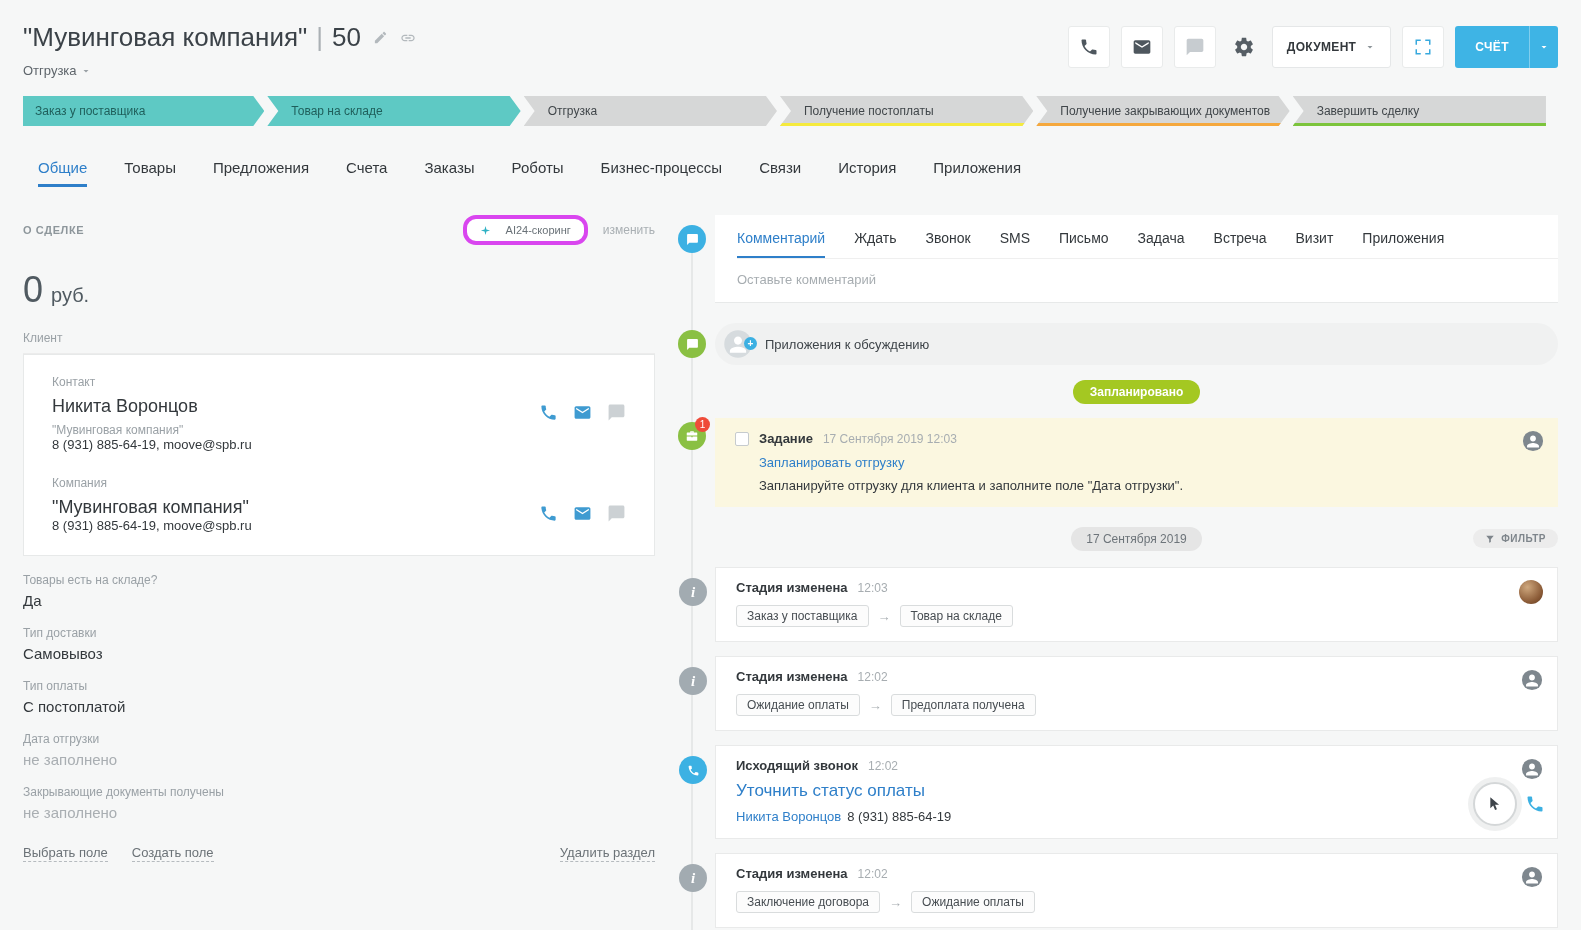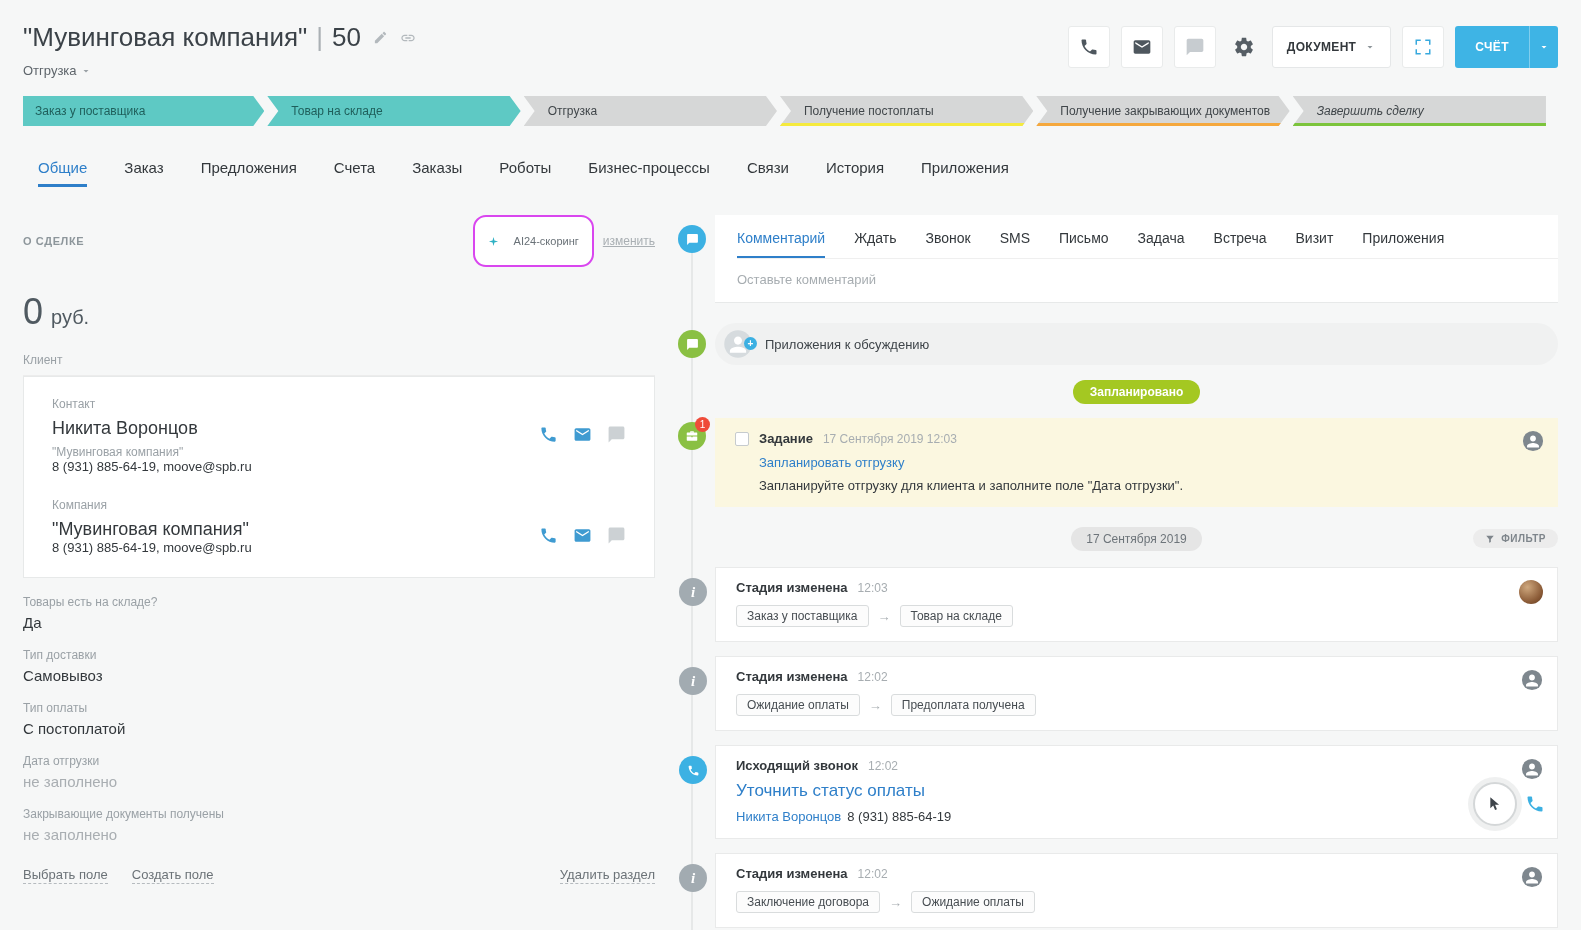--- a/index.html
+++ b/index.html
@@ -29,44 +29,44 @@
   .invoice-btn { height:42px; background:#3eb4e5; border-radius:3px; display:flex; align-items:stretch; color:#fff; cursor:pointer; overflow:hidden; }
   .invoice-label { display:flex; align-items:center; padding:0 20px; font-size:12px; font-weight:bold; letter-spacing:.4px; }
   .invoice-caret { display:flex; align-items:center; justify-content:center; width:29px; border-left:1px solid rgba(255,255,255,.35); }
 
   
   .pipeline { display:flex; margin-top:18px; height:30px; }
   .pl-stage { flex:1; position:relative; display:flex; align-items:center; padding:0 8px 0 24px; font-size:12px;
               margin-right:3px; cursor:pointer; white-space:nowrap; overflow:hidden;
               clip-path:polygon(0 0, calc(100% - 11px) 0, 100% 50%, calc(100% - 11px) 100%, 0 100%, 11px 50%); }
   .pl-stage.first { clip-path:polygon(0 0, calc(100% - 11px) 0, 100% 50%, calc(100% - 11px) 100%, 0 100%); padding-left:12px; }
-  .pl-stage.last { clip-path:polygon(0 0, 100% 0, 100% 100%, 0 100%, 11px 50%); margin-right:12px;font-style:italic; }
+  .pl-stage.last { clip-path:polygon(0 0, 100% 0, 100% 100%, 0 100%, 11px 50%); margin-right:12px; }
   .pl-stage.done { background:#5ec9c4; color:#1f5f5b; }
   .pl-stage.todo { background:#d6d7d7; color:#40464a; }
   .pl-stage::after { content:""; position:absolute; left:0; right:0; bottom:0; height:3px; }
   .pl-stage.u-yellow::after { background:#f5ea3d; }
   .pl-stage.u-orange::after { background:#f5a83d; }
   .pl-stage.u-green::after  { background:#7cc43c; }
 
   
   .main-tabs { display:flex; gap:37px; margin-top:33px; padding-left:15px; font-size:15px; color:#33383c; }
   .mtab { padding-bottom:11px; cursor:pointer; }
   .mtab.active { color:#2e7fc9; border-bottom:3px solid #2e7fc9; padding-bottom:8px; }
 
   
   .content { display:flex; margin-top:28px; }
   .left { width:632px; flex:none; }
   .right { flex:1; margin-left:60px; position:relative; }
 
   
   .section-head { display:flex; align-items:center; }
   .section-title { font-size:11px; font-weight:bold; color:#8d969b; letter-spacing:.6px; flex:1; }
-  .scoring-badge { display:flex; align-items:center; gap:15px; background:#fff; border:2px solid #d946ef; border-radius:13px;
-                   padding:18px 13px; font-size:11px; color:#697177; cursor:pointer; }
-  .edit-link { font-size:12px; color:#a9afb3; margin-left:9px; cursor:pointer;text-decoration:underline; }
+  .scoring-badge { display:flex; align-items:center; gap:15px; background:#fff; border:4px solid #d946ef; border-radius:13px;
+                   padding:5px 13px; font-size:11px; color:#697177; cursor:pointer; }
+  .edit-link { font-size:12px; color:#a9afb3; margin-left:15px; cursor:pointer; }
   .fld-label { font-size:12px; color:#9aa1a6; }
   .amount-block { margin-top:24px; }
   .amount-line { margin-top:2px; display:flex; align-items:baseline; gap:8px; color:#505a61; }
   .amount-value { font-size:36px; }
   .amount-cur { font-size:20px; }
   .client-label { margin-top:20px; padding-bottom:8px; border-bottom:1px solid #ececec; }
   .client-card { background:#fff; border:1px solid #e7e9e9; padding:20px 28px 22px; }
   .client-item { position:relative; }
   .client-item + .client-item { margin-top:24px; }
   .ci-name { font-size:18px; color:#33383c; margin-top:7px; cursor:pointer; }
@@ -237,21 +237,21 @@
     <div class="pl-stage todo u-orange">
         <span>Получение закрывающих документов</span>
       </div>
     <div class="pl-stage todo u-green last">
         <span>Завершить сделку</span>
       </div>
   </div>
 
   <nav class="main-tabs">
     <div class="mtab active">Общие</div>
-    <div class="mtab">Заказ</div>
+    <div class="mtab">Товары</div>
     <div class="mtab">Предложения</div>
     <div class="mtab">Счета</div>
     <div class="mtab">Заказы</div>
     <div class="mtab">Роботы</div>
     <div class="mtab">Бизнес-процессы</div>
     <div class="mtab">Связи</div>
     <div class="mtab">История</div>
     <div class="mtab">Приложения</div>
   </nav>
 

